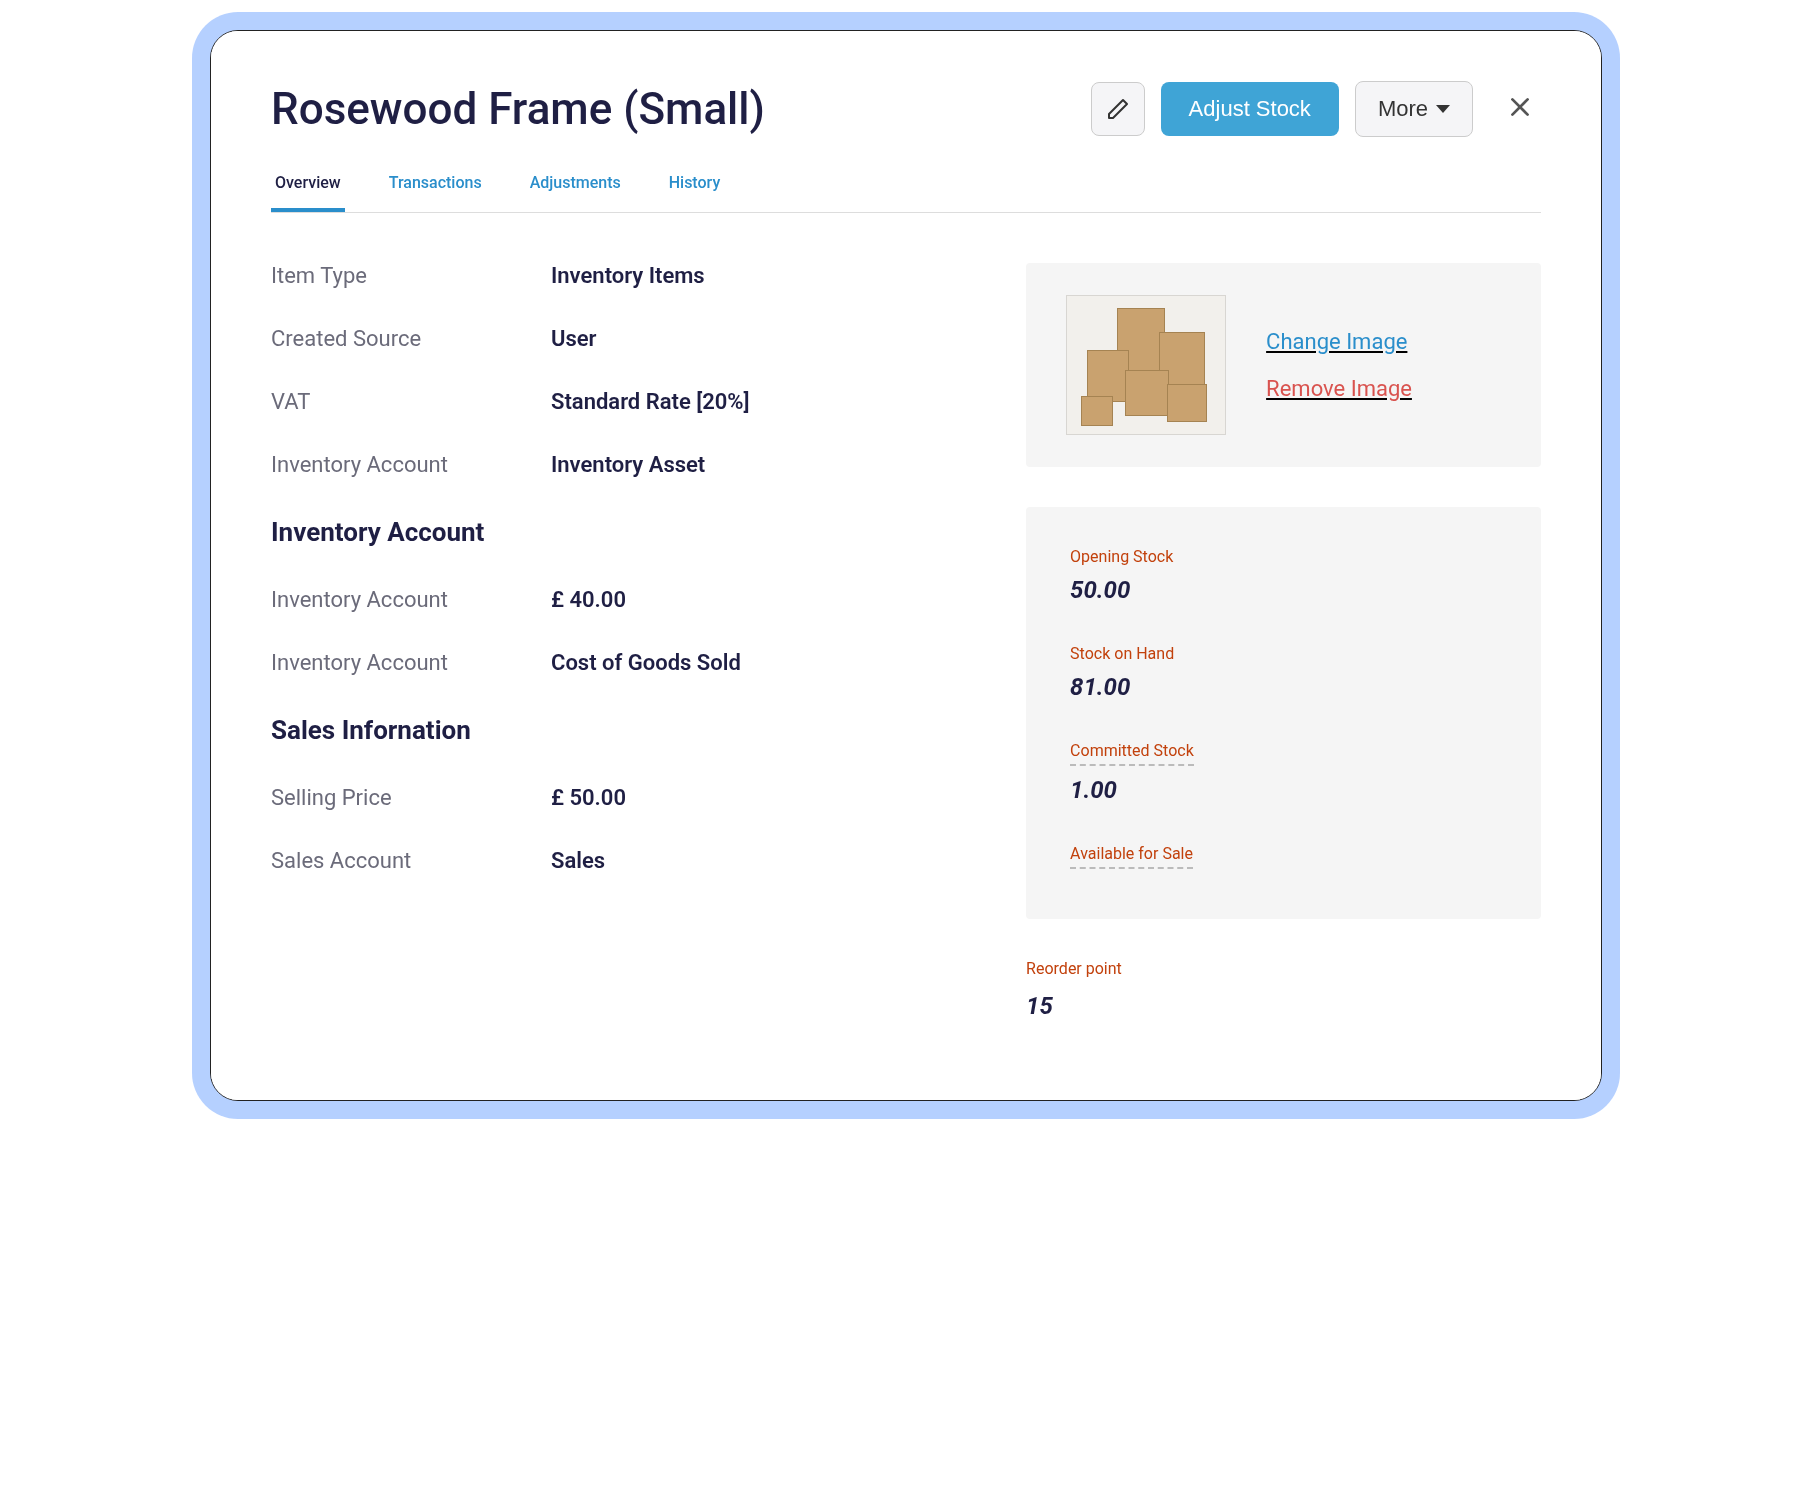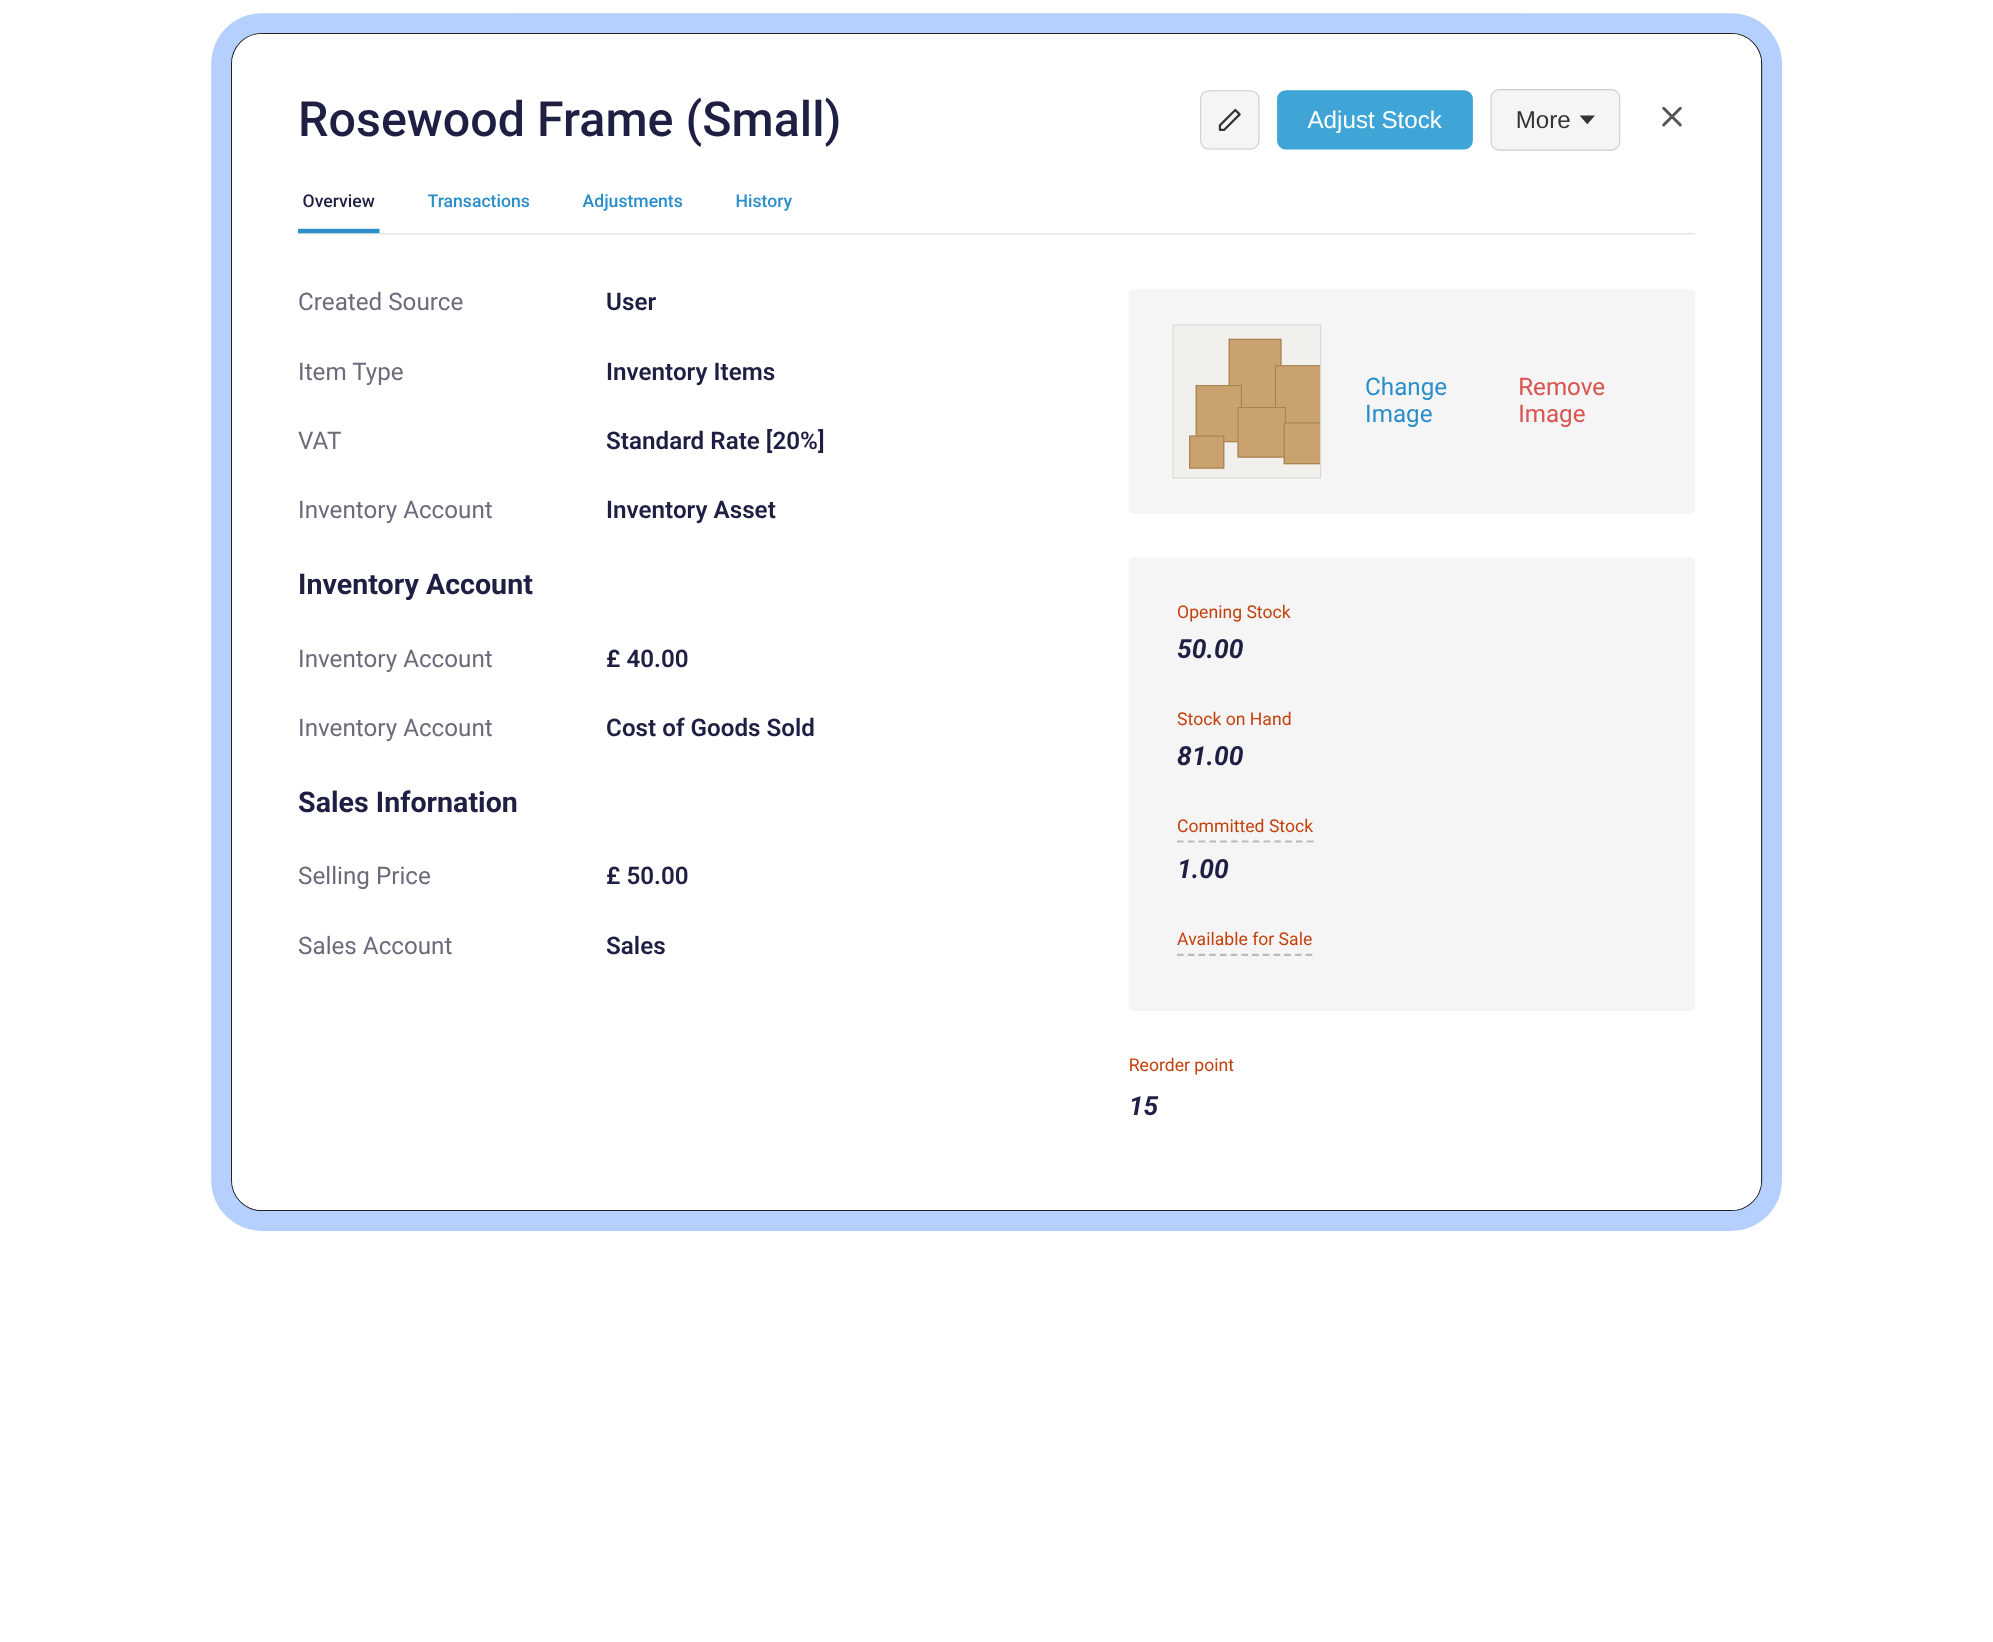--- a/index.html
+++ b/index.html
@@ -138,21 +138,21 @@
     background: linear-gradient(#f2f0ec, #f2f0ec);
     border: 1px solid #d8d6d2;
     position: relative;
     overflow: hidden;
   }
   .box {
     position: absolute;
     background: #c9a26f;
     border: 1px solid #a58352;
   }
-  .img-links { display: flex; gap: 22px; font-size: 22px; }
+  .img-links { display: flex; flex-direction: column; gap: 22px; font-size: 22px; text-decoration: underline; }
   .link-blue { color: #2a8ecb; cursor: pointer; }
   .link-red { color: #d9534f; cursor: pointer; }
   .stock-card {
     background: #f5f5f5;
     border-radius: 4px;
     padding: 40px 44px;
   }
   .stock-block { margin-bottom: 40px; }
   .stock-block:last-child { margin-bottom: 0; }
   .stock-label {
@@ -216,26 +216,26 @@
       <div class="tab">Transactions</div>
       <div class="tab">Adjustments</div>
       <div class="tab">History</div>
     </div>
 
     <div class="content-row">
 
       <div class="left-col">
 
         <div class="kv-row">
+          <div class="kv-label">Item Type</div>
+          <div class="kv-value">Inventory Items</div>
+        </div>
+        <div class="kv-row">
           <div class="kv-label">Created Source</div>
           <div class="kv-value">User</div>
-        </div>
-        <div class="kv-row">
-          <div class="kv-label">Item Type</div>
-          <div class="kv-value">Inventory Items</div>
         </div>
         <div class="kv-row">
           <div class="kv-label">VAT</div>
           <div class="kv-value">Standard Rate [20%]</div>
         </div>
         <div class="kv-row">
           <div class="kv-label">Inventory Account</div>
           <div class="kv-value">Inventory Asset</div>
         </div>
 

